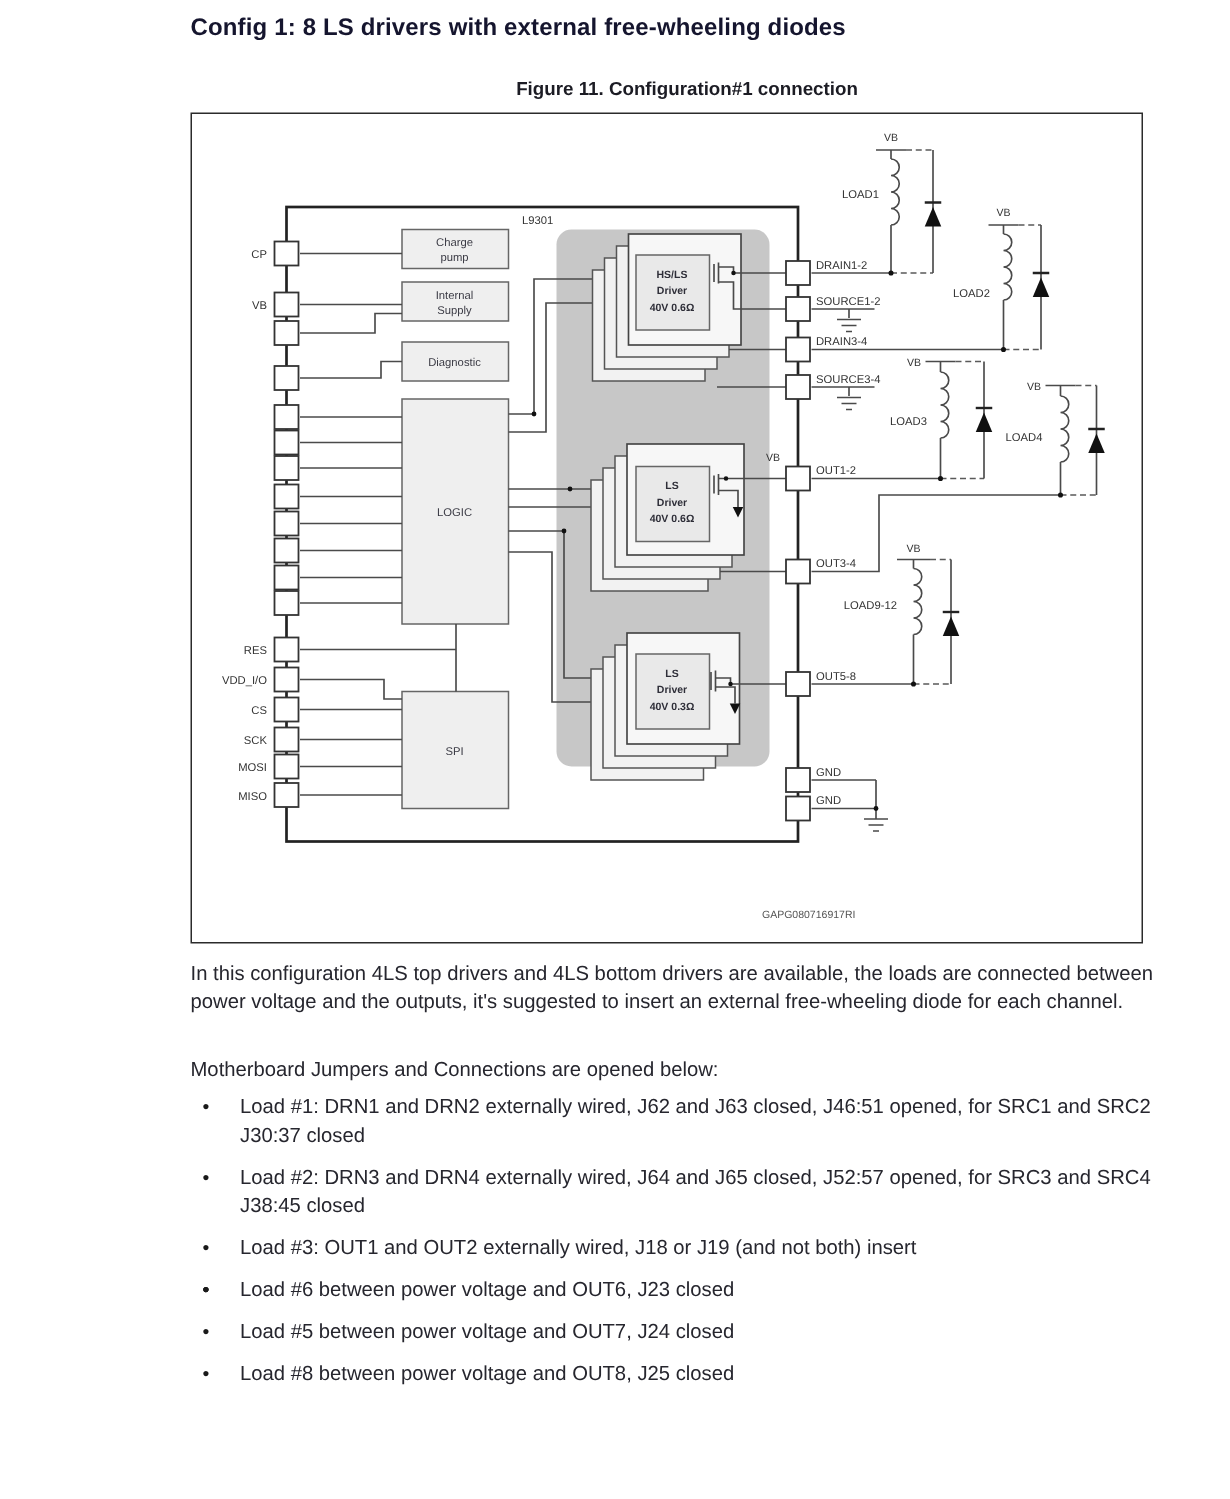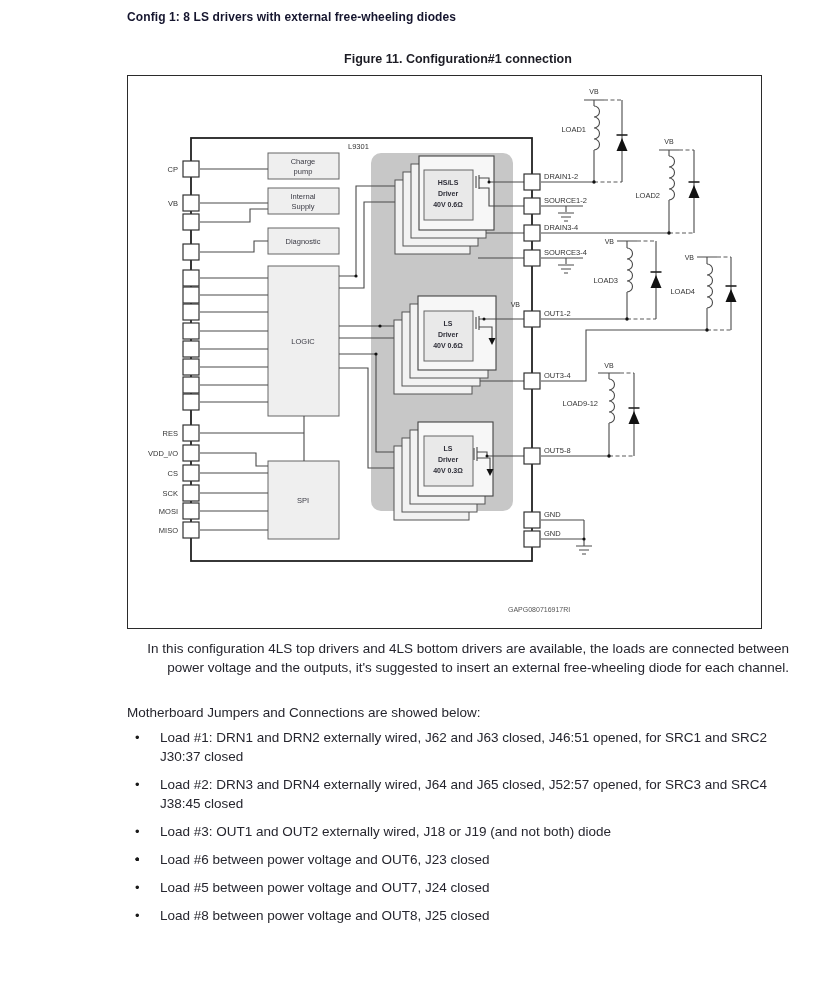--- a/index.html
+++ b/index.html
@@ -2,33 +2,33 @@
 <html><head>
 <meta charset="utf-8">
 <style>
   html,body{margin:0;padding:0;}
   body{
     width:820px;height:999px;position:relative;overflow:hidden;background:#ffffff;
     font-family:"Liberation Sans", sans-serif;color:#26262e;
   }
   .page-title{
     position:absolute;left:127px;top:10px;margin:0;
-    font-size:12px;font-weight:bold;color:#15152e;letter-spacing:.1px;
+    font-size:16px;font-weight:bold;color:#15152e;letter-spacing:.1px;
   }
   .figure-caption{
     position:absolute;left:0;top:52px;width:820px;text-align:center;
     font-size:12.5px;font-weight:bold;color:#1c1c24;padding-left:48px;
   }
   .figure-box{
     position:absolute;left:127px;top:75px;width:633px;height:552px;
     border:1.5px solid #2b2b2b;background:#ffffff;
   }
   .figure-box svg{display:block;width:100%;height:100%;}
   .para{position:absolute;left:127px;width:662px;margin:0;font-size:13.5px;line-height:19px;color:#26262e;}
-  #para-intro{top:639px;text-align:right;}
+  #para-intro{top:639px;}
   #para-jumpers{top:703px;}
   .bullet-list{position:absolute;left:127px;top:728px;width:670px;margin:0;padding:0;list-style:none;}
   .bullet-list li{position:relative;padding-left:33px;margin-bottom:9px;font-size:13.5px;line-height:19px;color:#26262e;width:625px;}
   .bullet-list li .dot{position:absolute;left:8px;top:0;font-size:13px;color:#1a1a1a;}
   
   .wire{stroke:#4a4a4a;stroke-width:1.1;fill:none;}
   .wire-dk{stroke:#222;stroke-width:1.6;fill:none;}
   .dash{stroke:#5a5a5a;stroke-width:1.1;fill:none;stroke-dasharray:4 2.5;}
   .pinbox{fill:#ffffff;stroke:#333;stroke-width:1.2;}
   .block{fill:#efefef;stroke:#666;stroke-width:1;}
@@ -298,24 +298,24 @@
     <path class="wire" d="M413 444 H456 M413 463 H456 M456 444 V470"></path>
     <path class="wire" d="M448 470 H464 M451 474 H461 M454 478 H458"></path>
     <circle class="dot-j" cx="456" cy="463" r="1.6"></circle>
   </g>
 
   <text x="380" y="536" font-size="7px" fill="#555">GAPG080716917RI</text>
 </svg>
 </div>
 
 <p class="para" id="para-intro">In this configuration 4LS top drivers and 4LS bottom drivers are available, the loads are connected between power voltage and the outputs, it's suggested to insert an external free-wheeling diode for each channel.</p>
-<p class="para" id="para-jumpers">Motherboard Jumpers and Connections are showed below:</p>
+<p class="para" id="para-jumpers">Motherboard Jumpers and Connections are opened below:</p>
 
 <ul class="bullet-list">
   <li><span class="dot">•</span><span>Load #1: DRN1 and DRN2 externally wired, J62 and J63 closed, J46:51 opened, for SRC1 and SRC2 J30:37 closed</span></li>
   <li><span class="dot">•</span><span>Load #2: DRN3 and DRN4 externally wired, J64 and J65 closed, J52:57 opened, for SRC3 and SRC4 J38:45 closed</span></li>
-  <li><span class="dot">•</span><span>Load #3: OUT1 and OUT2 externally wired, J18 or J19 (and not both) diode</span></li>
+  <li><span class="dot">•</span><span>Load #3: OUT1 and OUT2 externally wired, J18 or J19 (and not both) insert</span></li>
   <li><span class="dot">•</span></li>
   <li><span class="dot">•</span></li>
   <li><span class="dot">•</span><span>Load #6 between power voltage and OUT6, J23 closed</span></li>
   <li><span class="dot">•</span><span>Load #5 between power voltage and OUT7, J24 closed</span></li>
   <li><span class="dot">•</span><span>Load #8 between power voltage and OUT8, J25 closed</span></li>
 </ul>
 
 </body></html>

